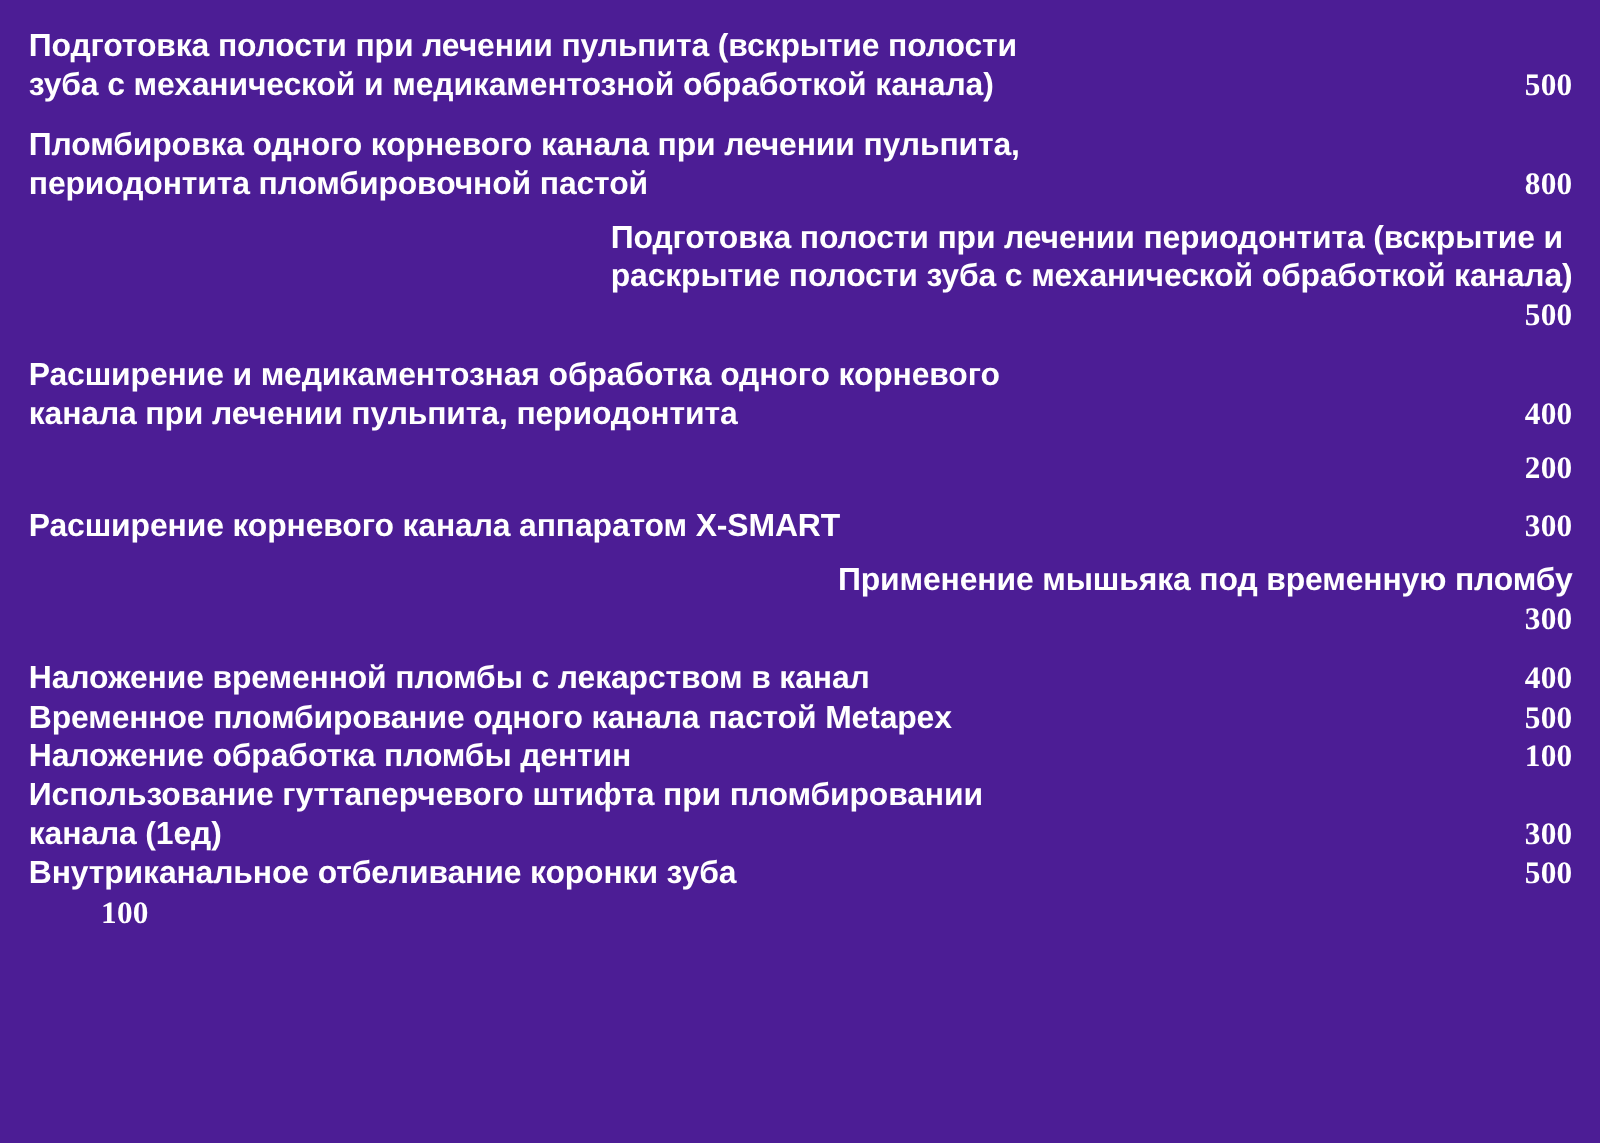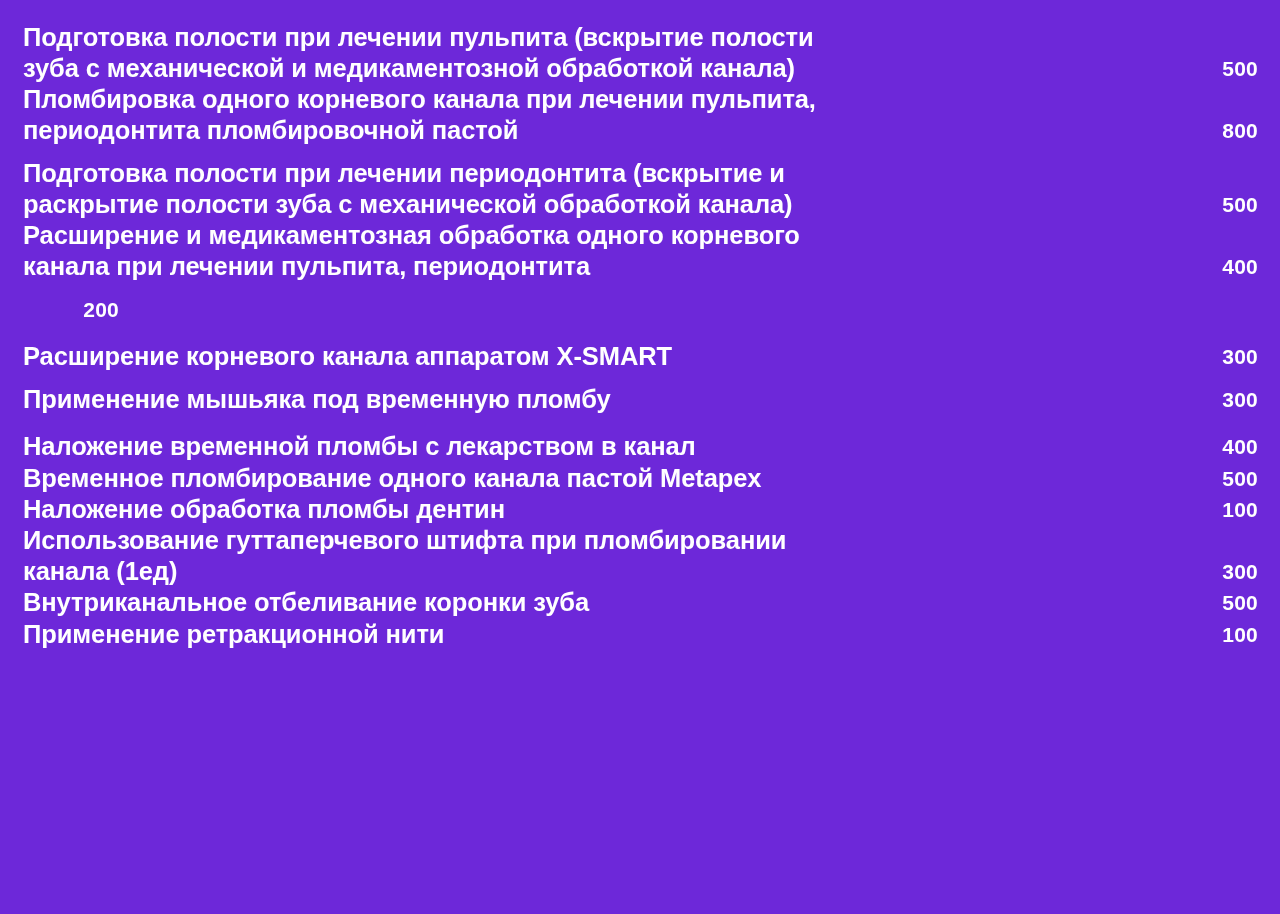--- a/index.html
+++ b/index.html
@@ -12,21 +12,21 @@
     height: 914px;
     background: #00802f;
     font-family: "Liberation Sans", "DejaVu Sans", sans-serif;
     overflow: hidden;
   }
 
   .price-board {
     position: relative;
     width: 1280px;
     height: 914px;
-    background: #6d28d9;
+    background: #4c1d95;
     box-sizing: border-box;
     padding: 22px 22px 0 23px;
   }
 
   .price-list {
     display: block;
     width: 100%;
   }
 
   .price-row {
@@ -45,31 +45,32 @@
     line-height: 31px;
     letter-spacing: -0.1px;
     white-space: pre-line;
     max-width: 1120px;
   }
 
   .row-price {
     flex: 0 0 auto;
     color: #ffffff;
     font-weight: 700;
-    font-size: 21px;
+    font-size: 25px;
     line-height: 31px;
     letter-spacing: 0.2px;
     text-align: right;
     min-width: 78px;
     padding-left: 18px;
+    font-family: Liberation Serif, serif;
   }
 
   
-  .price-row.gap-lg { }
-  .price-row.gap-md { margin-top: 12px; }
+  .price-row.gap-lg { margin-top: 17px; }
+  .price-row.gap-md { margin-top: 12px; flex-direction: column; }
   .price-row.gap-sm { margin-top: 16px; }
   .price-row.gap-xs { margin-top: 1px; }
   .price-row.gap-none { margin-top: 0; }
   .price-row.first { margin-top: 0; }
 </style>
 </head>
 <body>
 
 <div class="price-board">
   <div class="price-list">
@@ -132,18 +133,17 @@
 канала (1ед)</div>
       <div class="row-price">300</div>
     </div>
 
     <div class="price-row gap-none">
       <div class="row-name">Внутриканальное отбеливание коронки зуба</div>
       <div class="row-price">500</div>
     </div>
 
     <div class="price-row gap-xs">
-      <div class="row-name">Применение ретракционной нити</div>
       <div class="row-price">100</div>
     </div>
 
   </div>
 </div>
 
 </body></html>

